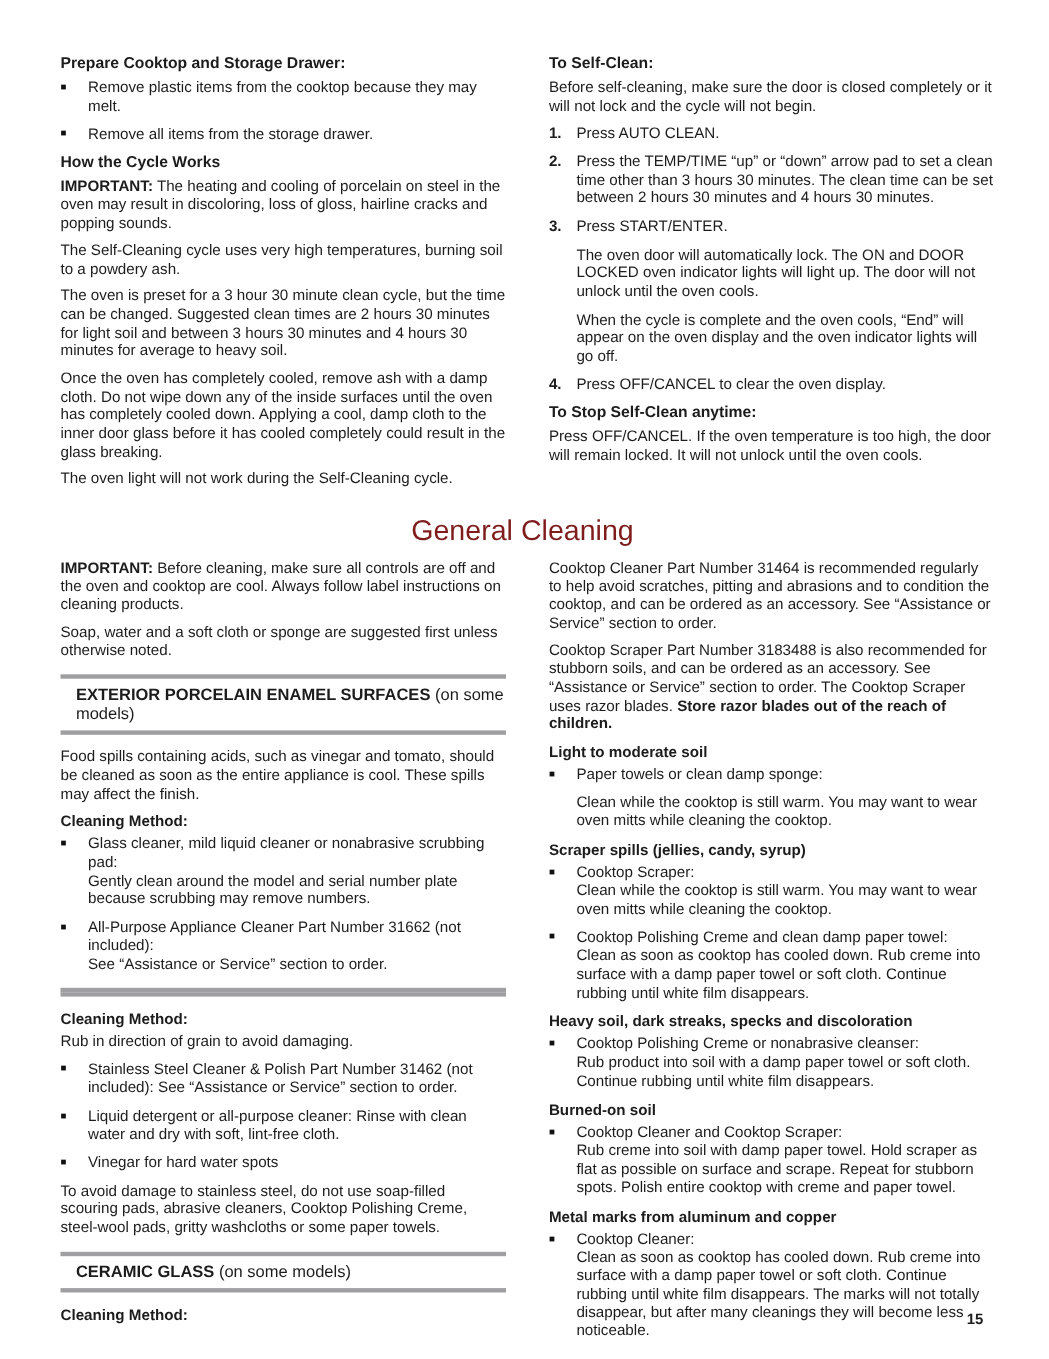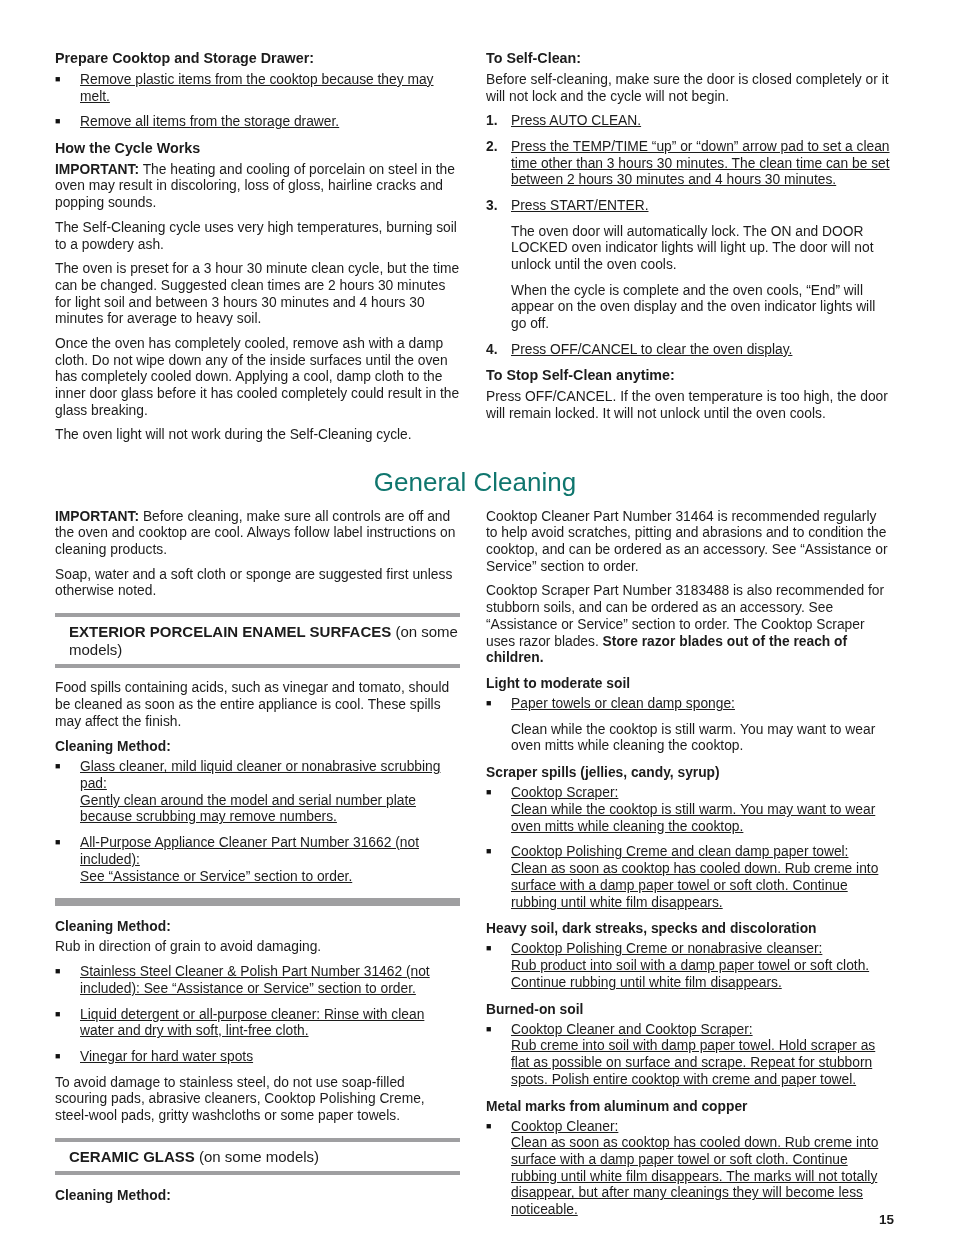--- a/index.html
+++ b/index.html
@@ -6,50 +6,50 @@
   body{
     width:954px;height:1235px;
     background:#ffffff;
     font-family:"Liberation Sans", sans-serif;
     color:#1c1c1c;
     position:relative;
     overflow:hidden;
     -webkit-font-smoothing:antialiased;
   }
   .page{padding:50px 59px 0 55px;}
-  .cols{display:flex;gap:26px;}
+  .cols{display:flex;gap:39px;}
   .col{width:405px;flex:0 0 405px;}
   p{margin:0 0 8px 0;font-size:13.8px;line-height:1.21;}
   .h3{font-size:14.3px;font-weight:bold;margin:0 0 4px 0;line-height:1.25;}
   .h3.gap{}
   .h4{font-size:13.8px;font-weight:bold;margin:0 0 4px 0;line-height:1.25;}
   .h4.gap{margin-top:4px;}
   b{font-weight:bold;text-align:center;}
   .li{display:flex;margin:0 0 9px 0;font-size:13.8px;line-height:1.21;}
   .li .mark{flex:0 0 25px;font-size:9px;padding-top:2px;color:#111;}
   .li .num{flex:0 0 25px;font-weight:bold;}
-  .li .t{flex:1;text-decoration:underline;}
+  .li .t{flex:1;}
   .sub{margin-left:25px;margin-bottom:9px;}
   .rule{height:4px;background:#9f9fa1;}
   .secheader{margin:12px 0 12px 0;}
   .secheader .sectitle{
     font-size:15px;font-weight:bold;line-height:1.2;
     padding:6px 0 5px 14px;
   }
   .secheader .normal{font-weight:normal;}
   .gc-title{
     text-align:center;
     font-size:26px;
-    color:#0f766e;
+    color:#7f1d1d;
     margin:16px 0 12px 0;
     line-height:1.1;
   }
   .pagenum{
     position:absolute;
-    right:60px;bottom:8px;
+    right:60px;bottom:28px;
     font-size:13.5px;font-weight:bold;
   }
   .mb14{margin-bottom:13px;}
 </style>
 </head>
 <body>
 
 <div class="page">
 
   <div class="cols">

